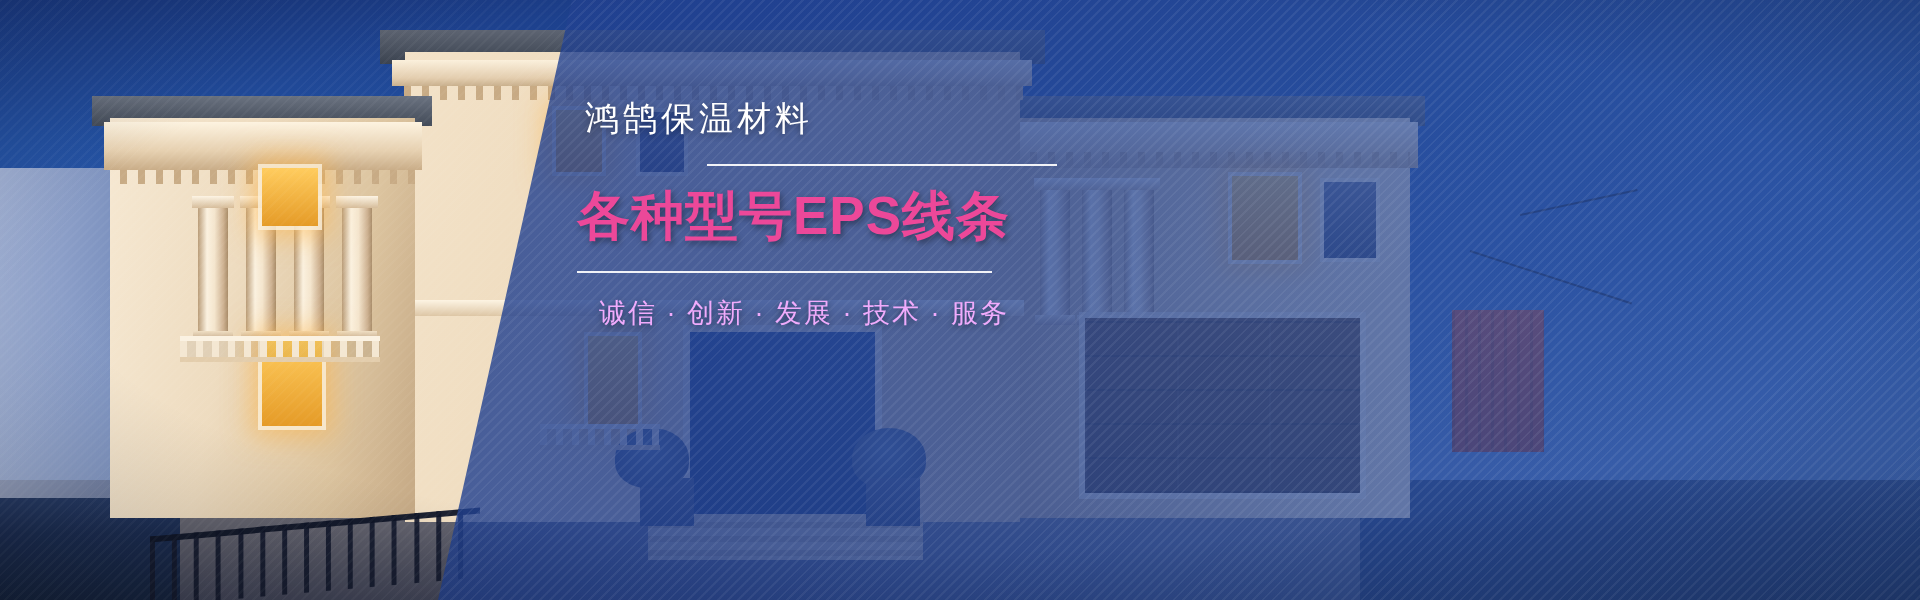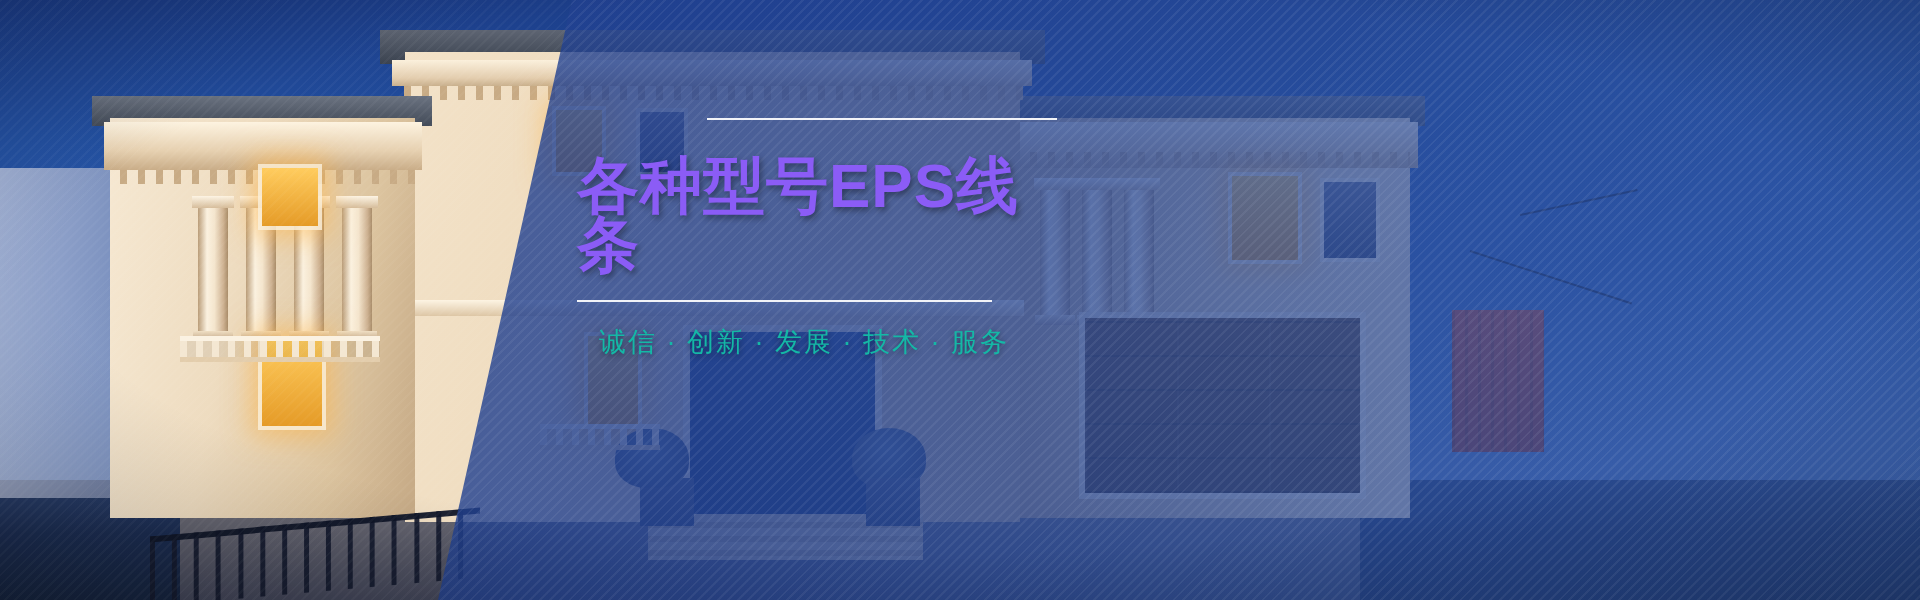--- a/index.html
+++ b/index.html
@@ -192,27 +192,27 @@
   
   .copy { position:absolute; left:577px; top:96px; width:480px; }
   .brand {
     font-size:34px; color:#ffffff; letter-spacing:4px; font-weight:400;
     text-shadow:0 2px 7px rgba(0,0,0,.45);
     padding-left:8px;
   }
   .rule { height:2px; background:rgba(255,255,255,.92); margin:22px 0 0 130px; width:350px; }
   .rule.bottom { margin:26px 0 0 0; width:415px; }
   .head {
-    font-size:62px; font-weight:bold; color:#8b5cf6; letter-spacing:1px;
-    line-height:59px; margin-top:36px;
+    font-size:53px; font-weight:bold; color:#ec4899; letter-spacing:1px;
+    line-height:59px; margin-top:20px;
     text-shadow:2px 3px 6px rgba(0,0,0,.40);
   }
   .head .l2 { display:block; }
   .tag {
-    font-size:27px; color:#14b8a6; letter-spacing:2px; margin-top:22px;
+    font-size:27px; color:#f0abfc; letter-spacing:2px; margin-top:22px;
     padding-left:22px; text-shadow:0 2px 6px rgba(0,0,0,.45);
   }
 </style>
 </head>
 <body>
 
 <div id="banner">
 
   <div class="sky"></div>
   <div class="sky-haze"></div>
@@ -265,20 +265,21 @@
   <div class="twig" style="left:1520px; top:214px; width:120px; height:2px; transform:rotate(-12deg);"></div>
   <div class="container-box"></div>
 
   <div class="global-hatch"></div>
   <div class="overlay-blue"></div>
   <div class="overlay-hatch"></div>
   <div class="overlay-edge"></div>
   <div class="vignette"></div>
 
   <div class="copy">
+    <div class="brand">鸿鹄保温材料</div>
     <div class="rule"></div>
     <div class="head">
       <span class="l1">各种型号EPS线条</span>
     </div>
     <div class="rule bottom"></div>
     <div class="tag">诚信 · 创新 · 发展 · 技术 · 服务</div>
   </div>
 
 </div>
 

